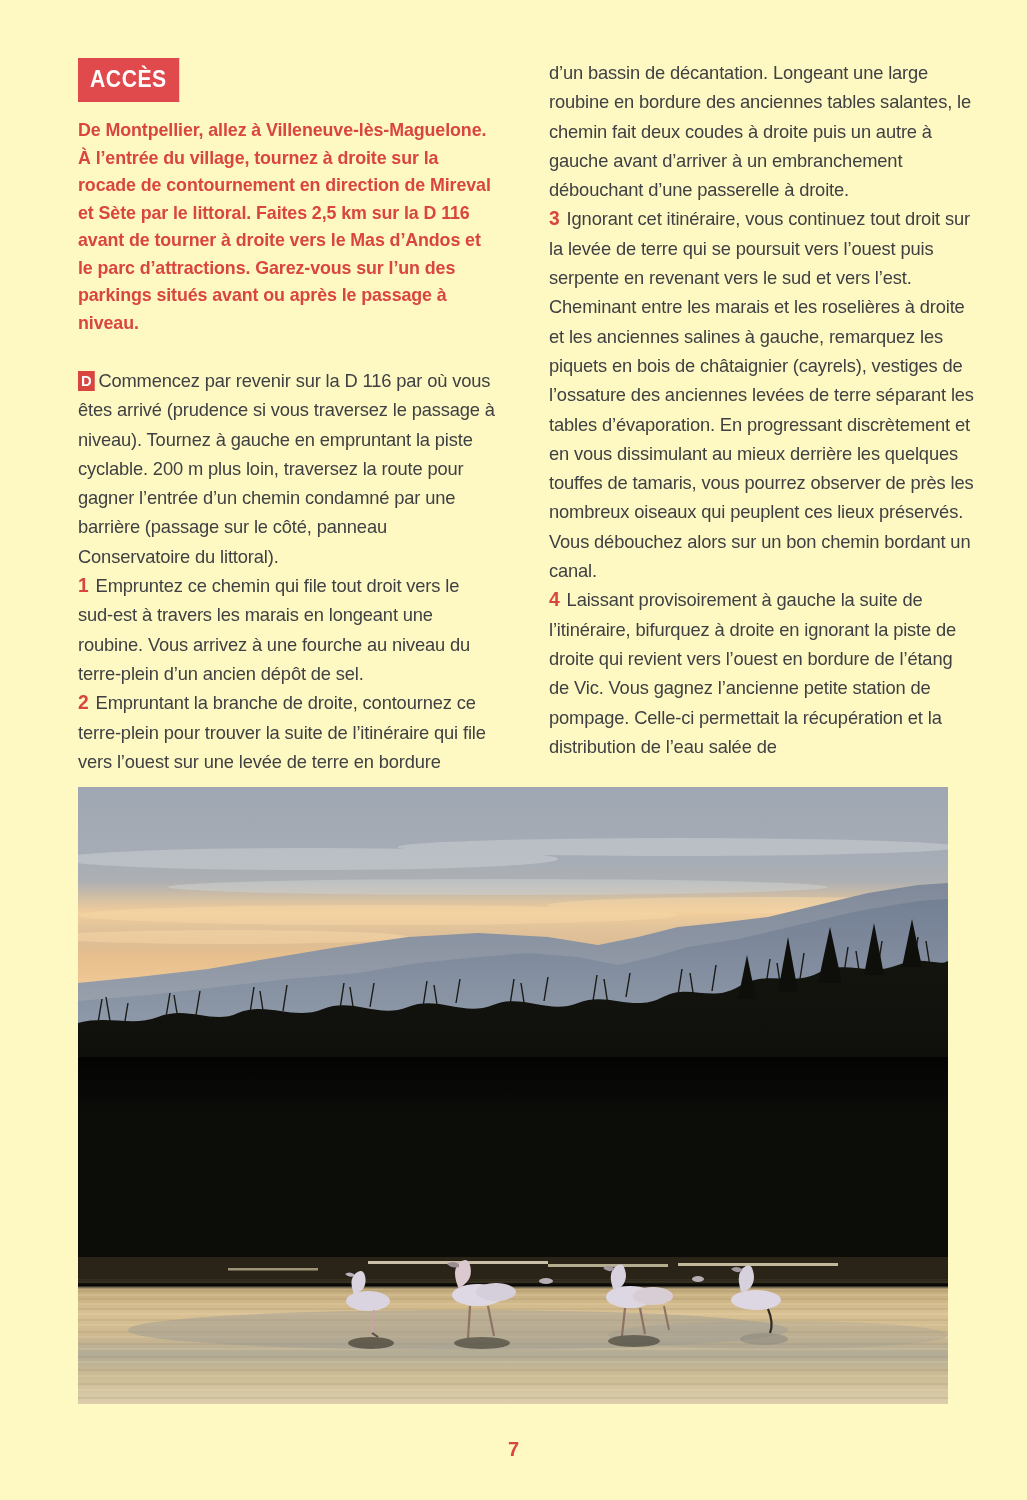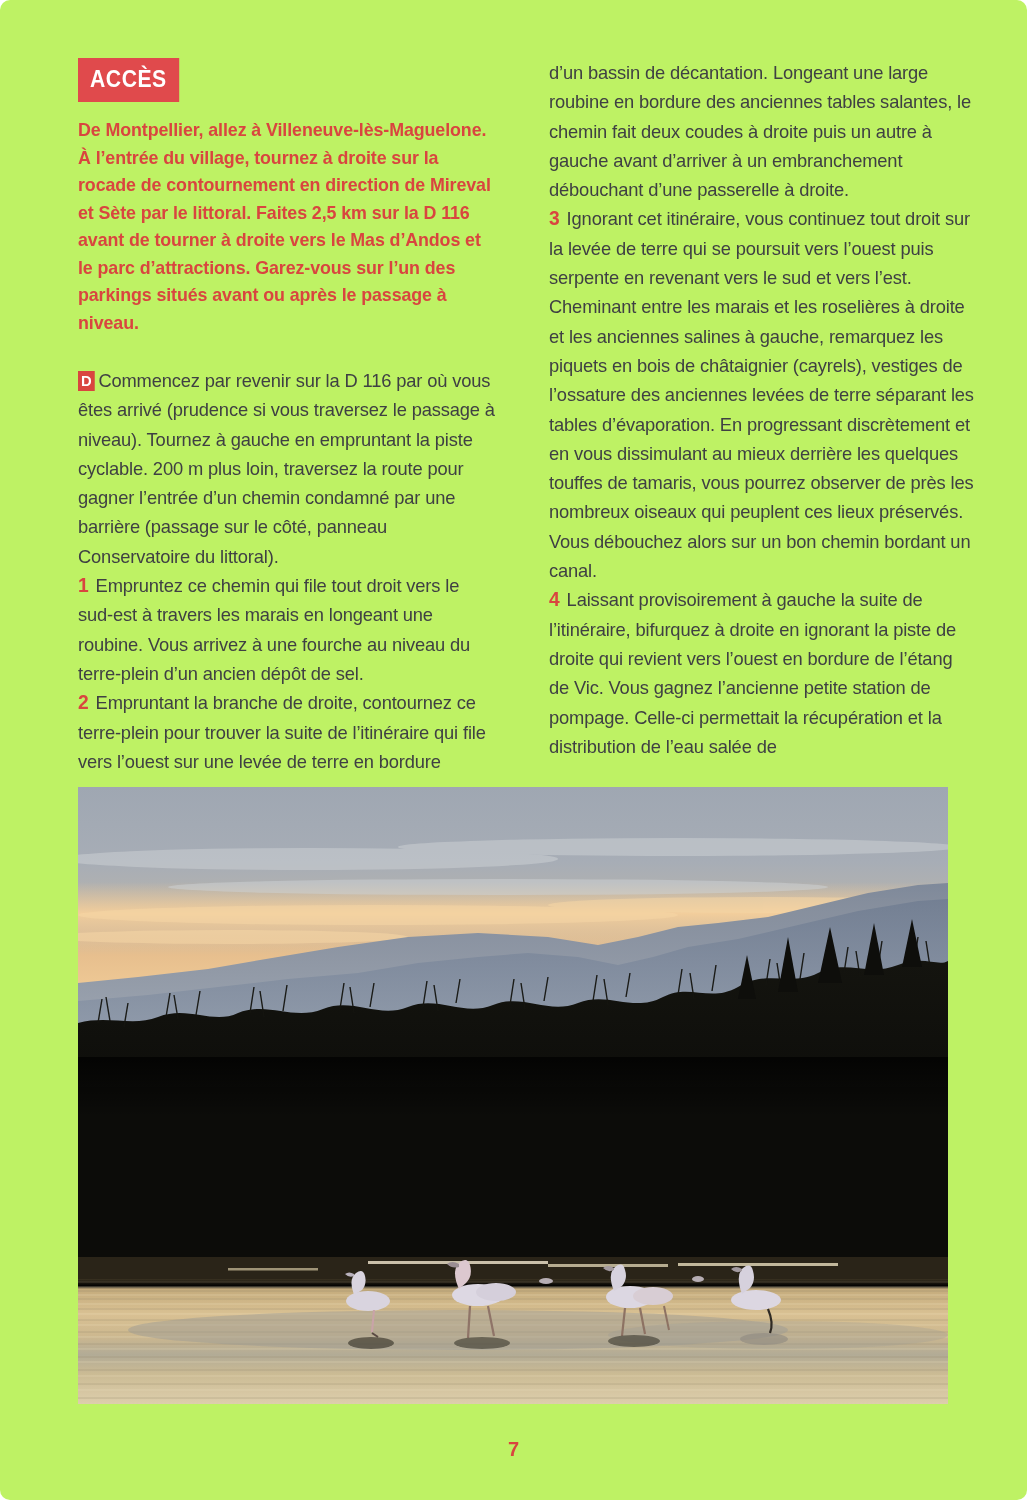--- a/index.html
+++ b/index.html
@@ -12,22 +12,21 @@
     height: 1500px;
     position: relative;
     font-family: "Liberation Sans", "DejaVu Sans", sans-serif;
     color: #3a3a3c;
     overflow: hidden;
   }
 
   .page {
     position: absolute;
     inset: 0;
-    background: #bef264;
-    border-radius: 10px;
+    background: #fef9c3;
   }
 
   
   .col {
     position: absolute;
     top: 58px;
     width: 420px;
   }
   .col-left  { left: 78px; }
   .col-right { left: 549px; }

